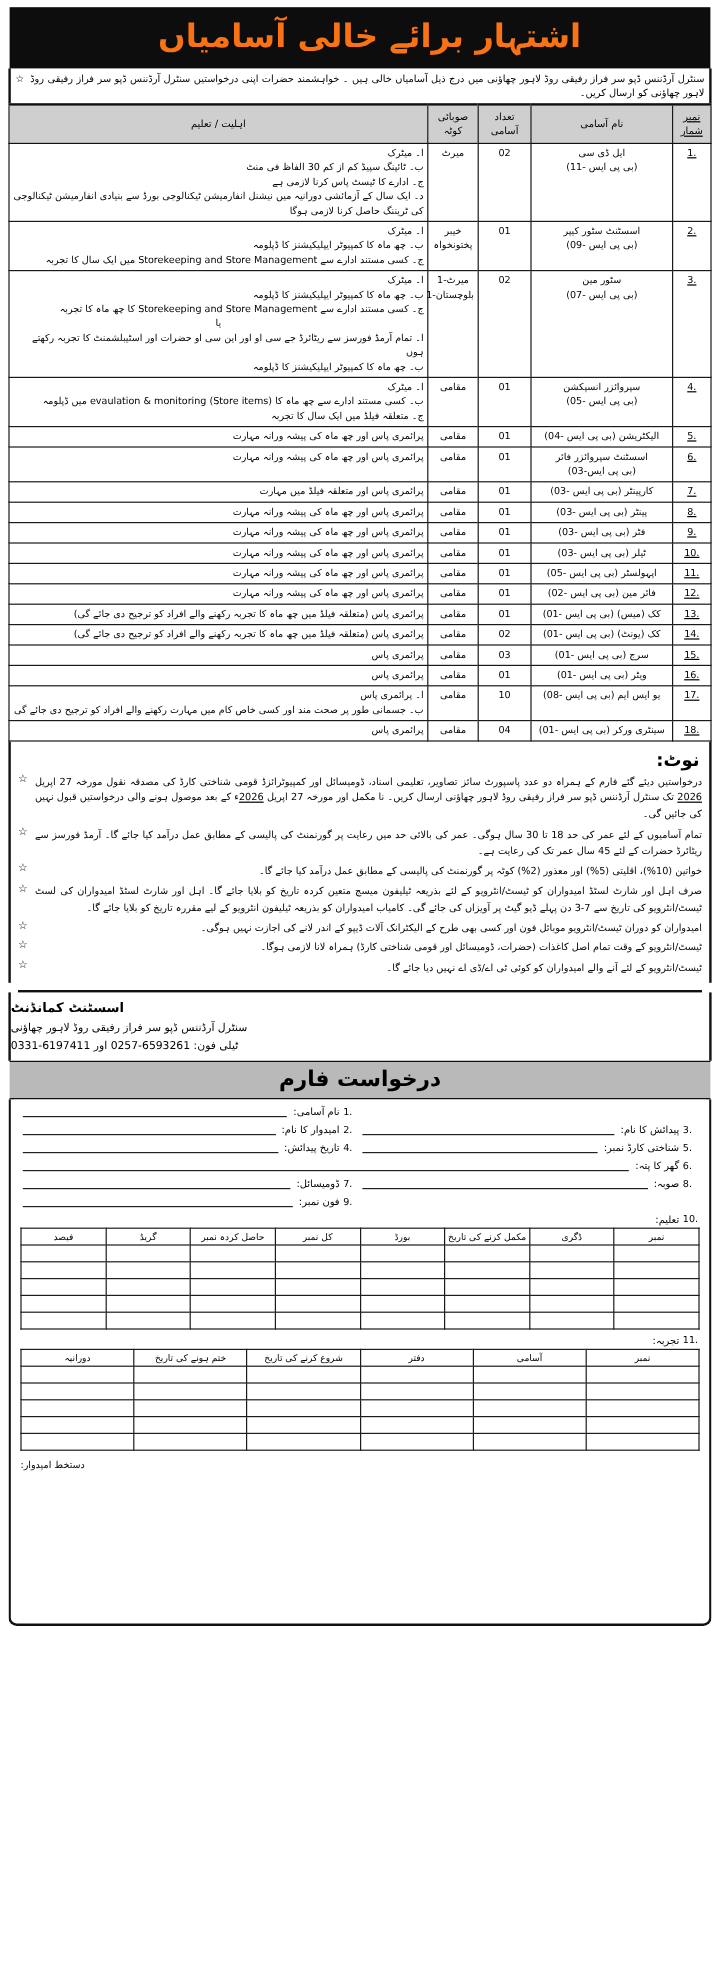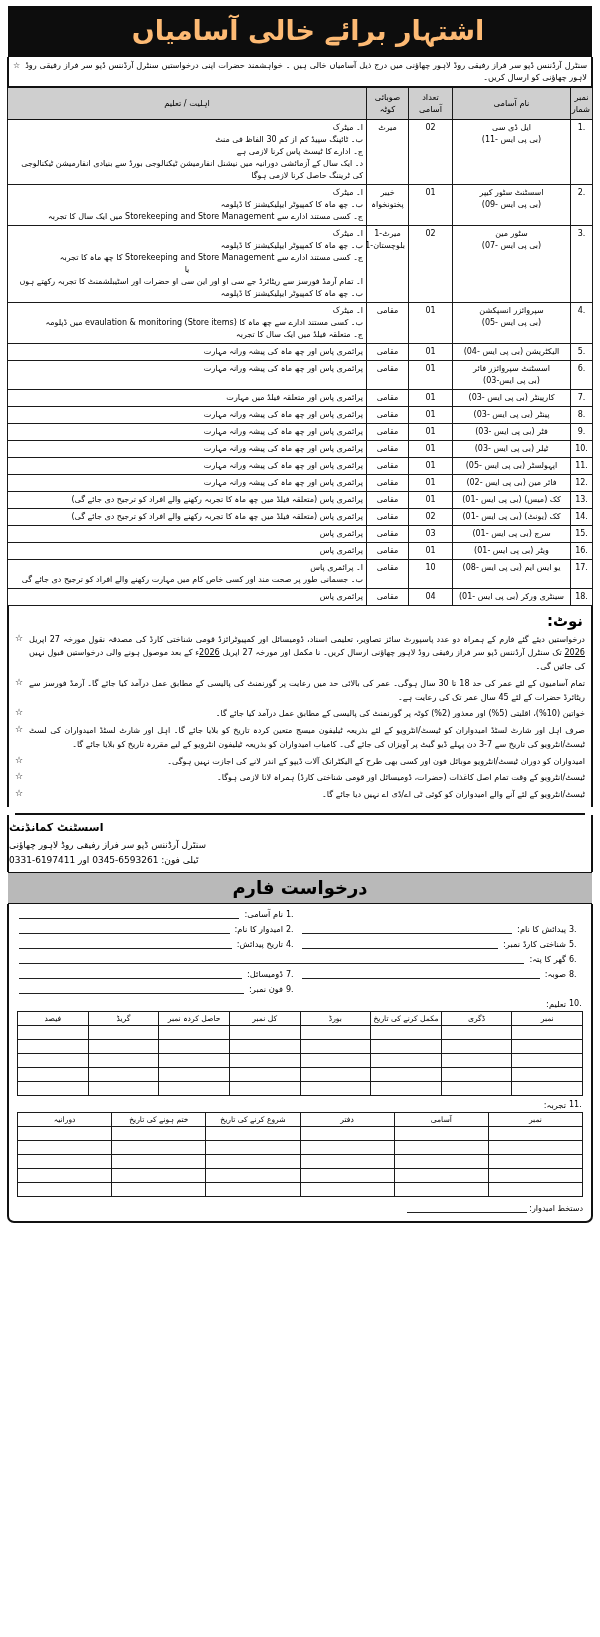--- a/index.html
+++ b/index.html
@@ -17,21 +17,21 @@
   }
   .page {
     width: 600px; height: 1637px;
     padding: 6px 7px 0 7px;
     position: relative;
   }
 
   
   .title-band {
     background: #0d0d0d;
-    color: #fdba74;
+    color: #f97316;
     text-align: center;
     padding: 9px 0 11px 16px;
     margin: 0 1px;
   }
   .title-band .title-text {
     font-size: 27px;
     font-weight: bold;
     letter-spacing: 0.5px;
     line-height: 1.15;
     direction: rtl;
@@ -79,21 +79,21 @@
   table.vac thead th {
     background: #cfcfcf;
     text-align: center;
     font-weight: normal;
     font-size: 8.3px;
     padding: 3px 2px;
     vertical-align: middle;
     border-top: 2px solid #111;
     border-bottom: 1px solid #111;
   }
-  .c-sr    { width: 22px; text-align: center; }
+  .c-sr    { width: 32px; text-align: center; text-decoration: underline; }
   .c-post  { width: 118px; text-align: center; }
   .c-count { width: 44px; text-align: center; }
   .c-quota { width: 42px; text-align: center; }
   .c-edu   { width: auto; text-align: right; }
 
   td.c-sr   { font-size: 8.5px; padding-top: 4px; direction: ltr; }
   td.c-post { font-size: 8.6px; padding-top: 4px; line-height: 1.65; }
   td.c-count{ font-size: 8.6px; padding-top: 4px; direction: ltr; }
   td.c-quota{ font-size: 8.4px; padding-top: 4px; }
   td.c-edu  { font-size: 8.2px; padding: 3px 5px 3px 4px; margin-top: 36px; }
@@ -207,21 +207,21 @@
     height: 15px;
     font-size: 7.6px;
     font-weight: normal;
     text-align: center;
     padding: 1px;
   }
   table.grid th { height: 14px; }
   table.grid td { height: 14px; }
 
   .sigline-row {
-    display: flex; flex-direction: row; justify-content: flex-start;
+    display: flex; flex-direction: column; justify-content: flex-start;
     align-items: flex-end; direction: rtl; margin-top: 7px;
   }
   .sigline-row .flabel { font-size: 8px; }
   .sigline-row .fline { max-width: 120px; flex: 0 0 120px; }
 </style>
 </head>
 <body>
 
 <div class="page">
 
@@ -456,21 +456,21 @@
         </div>
       </div>
   </div>
 
   <div class="sig-sep"></div>
   <div class="sig-block">
     <div class="l1">اسسٹنٹ کمانڈنٹ</div>
     <div class="l2">سنٹرل آرڈننس ڈپو سر فراز رفیقی روڈ لاہور چھاؤنی</div>
     <div class="l3">
       <span>ٹیلی فون:</span>
-      <span class="lat">0345-6593261</span>
+      <span class="lat">0257-6593261</span>
       <span>اور</span>
       <span class="lat">0331-6197411</span>
     </div>
   </div>
 
   <div class="form-band">
     <div class="ftext">درخواست فارم</div>
   </div>
 
   <div class="form-wrap">

